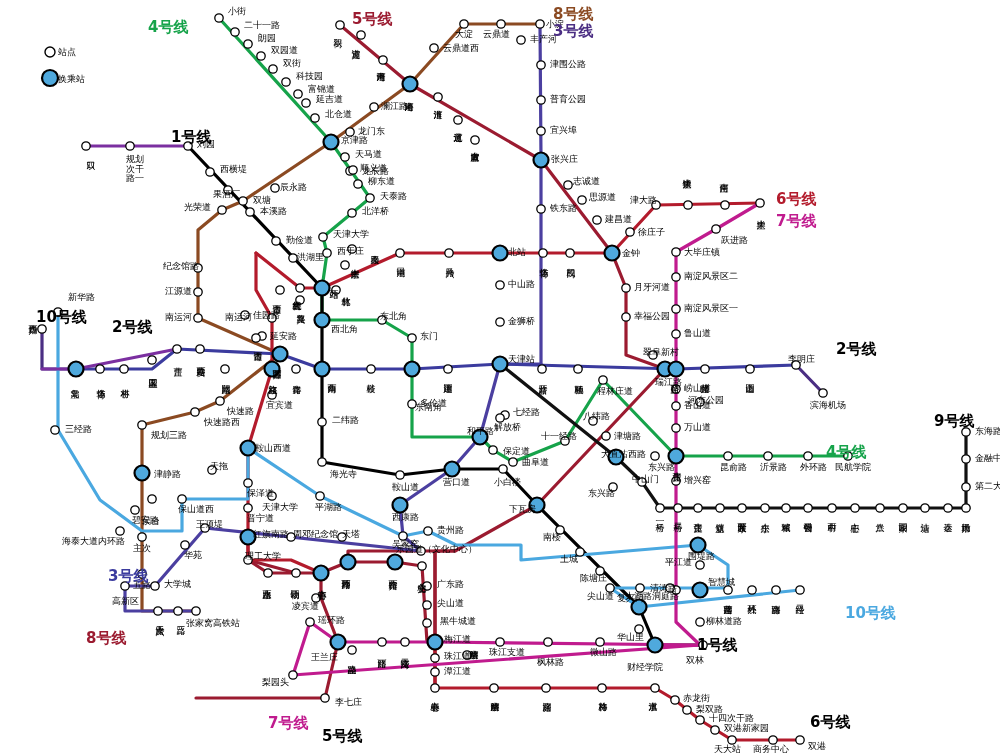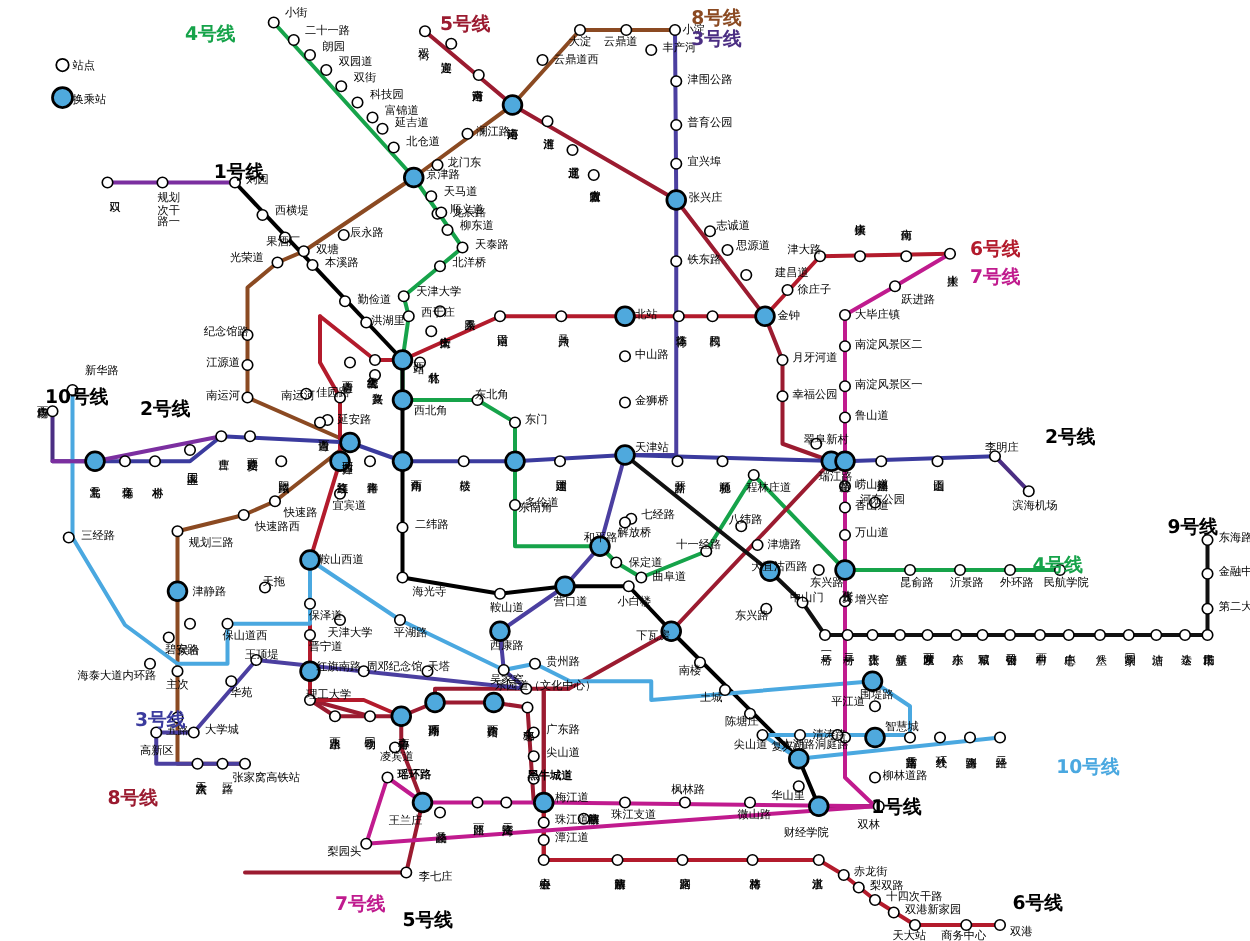--- a/index.html
+++ b/index.html
@@ -455,52 +455,52 @@
       <div class="lbl" style="left: 293px; top: 530px;">周邓纪念馆</div>
       <div class="lbl" style="left: 342px; top: 530px;">天塔</div>
       <div class="lbl" style="left: 245px; top: 552px;">理工大学</div>
       <div class="lbl" style="left: 196px; top: 520px;">王顶堤</div>
       <div class="lbl" style="left: 184px; top: 551px;">华苑</div>
       <div class="lbl" style="left: 164px; top: 580px;">大学城</div>
       <div class="lbl" style="left: 112px; top: 597px;">高新区</div>
       <div class="lbl vert" style="left: 262px; top: 583px;">水上西路</div>
       <div class="lbl vert" style="left: 290px; top: 583px;">动物园</div>
       <div class="lbl vert" style="left: 317px; top: 583px;">体育中心</div>
-      <div class="lbl" style="left: 304px; top: 602px;">凌宾道</div>
+      <div class="lbl" style="left: 292px; top: 602px;">凌宾道</div>
       <div class="lbl vert" style="left: 341px; top: 573px;">环湖西路</div>
       <div class="lbl vert" style="left: 388px; top: 573px;">宾馆西路</div>
       <div class="lbl vert" style="left: 417px; top: 576px;">文化中心</div>
       <div class="lbl" style="left: 437px; top: 580px;">广东路</div>
       <div class="lbl" style="left: 437px; top: 599px;">尖山道</div>
-      <div class="lbl" style="left: 422px; top: 617px; font-weight: bold;">黑牛城道</div>
+      <div class="lbl" style="left: 440px; top: 617px;">黑牛城道</div>
       <div class="lbl" style="left: 444px; top: 635px;">梅江道</div>
       <div class="lbl" style="left: 444px; top: 652px;">珠江道</div>
       <div class="lbl" style="left: 444px; top: 667px;">潭江道</div>
       <div class="lbl vert" style="left: 430px; top: 695px;">会展中心</div>
       <div class="lbl vert" style="left: 400px; top: 652px;">江湾二支路</div>
       <div class="lbl vert" style="left: 377px; top: 652px;">丽江路</div>
       <div class="lbl vert" style="left: 347px; top: 658px;">晶凌路</div>
       <div class="lbl" style="left: 311px; top: 653px;">王兰庄</div>
-      <div class="lbl" style="left: 318px; top: 616px; font-weight: bold;">瑶环路</div>
+      <div class="lbl" style="left: 318px; top: 616px;">瑶环路</div>
       <div class="lbl" style="left: 262px; top: 678px;">梨园头</div>
       <div class="lbl" style="left: 335px; top: 698px;">李七庄</div>
       <div class="lbl vert" style="left: 469px; top: 643px;">解放南路</div>
       <div class="lbl vert" style="left: 490px; top: 695px;">解放南路</div>
       <div class="lbl vert" style="left: 542px; top: 695px;">洞庭路</div>
       <div class="lbl vert" style="left: 598px; top: 695px;">梅林路</div>
       <div class="lbl vert" style="left: 648px; top: 695px;">淇水道</div>
       <div class="lbl" style="left: 683px; top: 694px;">赤龙街</div>
       <div class="lbl" style="left: 696px; top: 705px;">梨双路</div>
       <div class="lbl" style="left: 709px; top: 714px;">十四次干路</div>
       <div class="lbl" style="left: 724px; top: 724px;">双港新家园</div>
       <div class="lbl" style="left: 714px; top: 745px;">天大站</div>
       <div class="lbl" style="left: 753px; top: 745px;">商务中心</div>
       <div class="lbl" style="left: 808px; top: 742px;">双港</div>
       <div class="lbl" style="left: 489px; top: 648px;">珠江支道</div>
-      <div class="lbl" style="left: 537px; top: 628px;">枫林路</div>
+      <div class="lbl" style="left: 537px; top: 658px;">枫林路</div>
       <div class="lbl" style="left: 590px; top: 648px;">微山路</div>
       <div class="lbl" style="left: 396px; top: 545px;">乐园道（文化中心）</div>
       <div class="lbl" style="left: 392px; top: 540px;">吴家窑</div>
       <div class="lbl" style="left: 437px; top: 526px;">贵州路</div>
       <div class="lbl" style="left: 392px; top: 513px;">西康路</div>
       <div class="lbl" style="left: 315px; top: 503px;">平湖路</div>
       <div class="lbl" style="left: 262px; top: 503px;">天津大学</div>
       <div class="lbl vert" style="left: 292px; top: 294px;">红桥北大街</div>
       <div class="lbl vert" style="left: 272px; top: 298px;">西青道</div>
       <div class="lbl" style="left: 225px; top: 313px;">南运河</div>
@@ -545,21 +545,21 @@
       <div class="lbl" style="left: 546px; top: 20px;">小淀</div>
       <div class="lbl" style="left: 483px; top: 30px;">云鼎道</div>
       <div class="lbl" style="left: 455px; top: 30px;">大淀</div>
       <div class="lbl" style="left: 443px; top: 44px;">云鼎道西</div>
       <div class="lbl vert" style="left: 404px; top: 95px;">沁河南道</div>
       <div class="lbl vert" style="left: 433px; top: 103px;">淮河道</div>
       <div class="lbl vert" style="left: 453px; top: 126px;">辽河北道</div>
       <div class="lbl vert" style="left: 470px; top: 145px;">新宜白大道</div>
       <div class="lbl" style="left: 573px; top: 177px;">志诚道</div>
       <div class="lbl" style="left: 589px; top: 193px;">思源道</div>
-      <div class="lbl" style="left: 605px; top: 215px; margin-left: 15px;">建昌道</div>
+      <div class="lbl" style="left: 605px; top: 215px;">建昌道</div>
       <div class="lbl" style="left: 638px; top: 228px;">徐庄子</div>
       <div class="lbl" style="left: 630px; top: 196px;">津大路</div>
       <div class="lbl vert" style="left: 682px; top: 172px;">大毕庄镇</div>
       <div class="lbl vert" style="left: 719px; top: 176px;">南何庄</div>
       <div class="lbl vert" style="left: 756px; top: 213px;">大毕庄</div>
       <div class="lbl" style="left: 721px; top: 236px;">跃进路</div>
       <div class="lbl" style="left: 684px; top: 248px;">大毕庄镇</div>
       <div class="lbl" style="left: 684px; top: 272px;">南淀风景区二</div>
       <div class="lbl" style="left: 684px; top: 304px;">南淀风景区一</div>
       <div class="lbl" style="left: 684px; top: 329px;">鲁山道</div>

